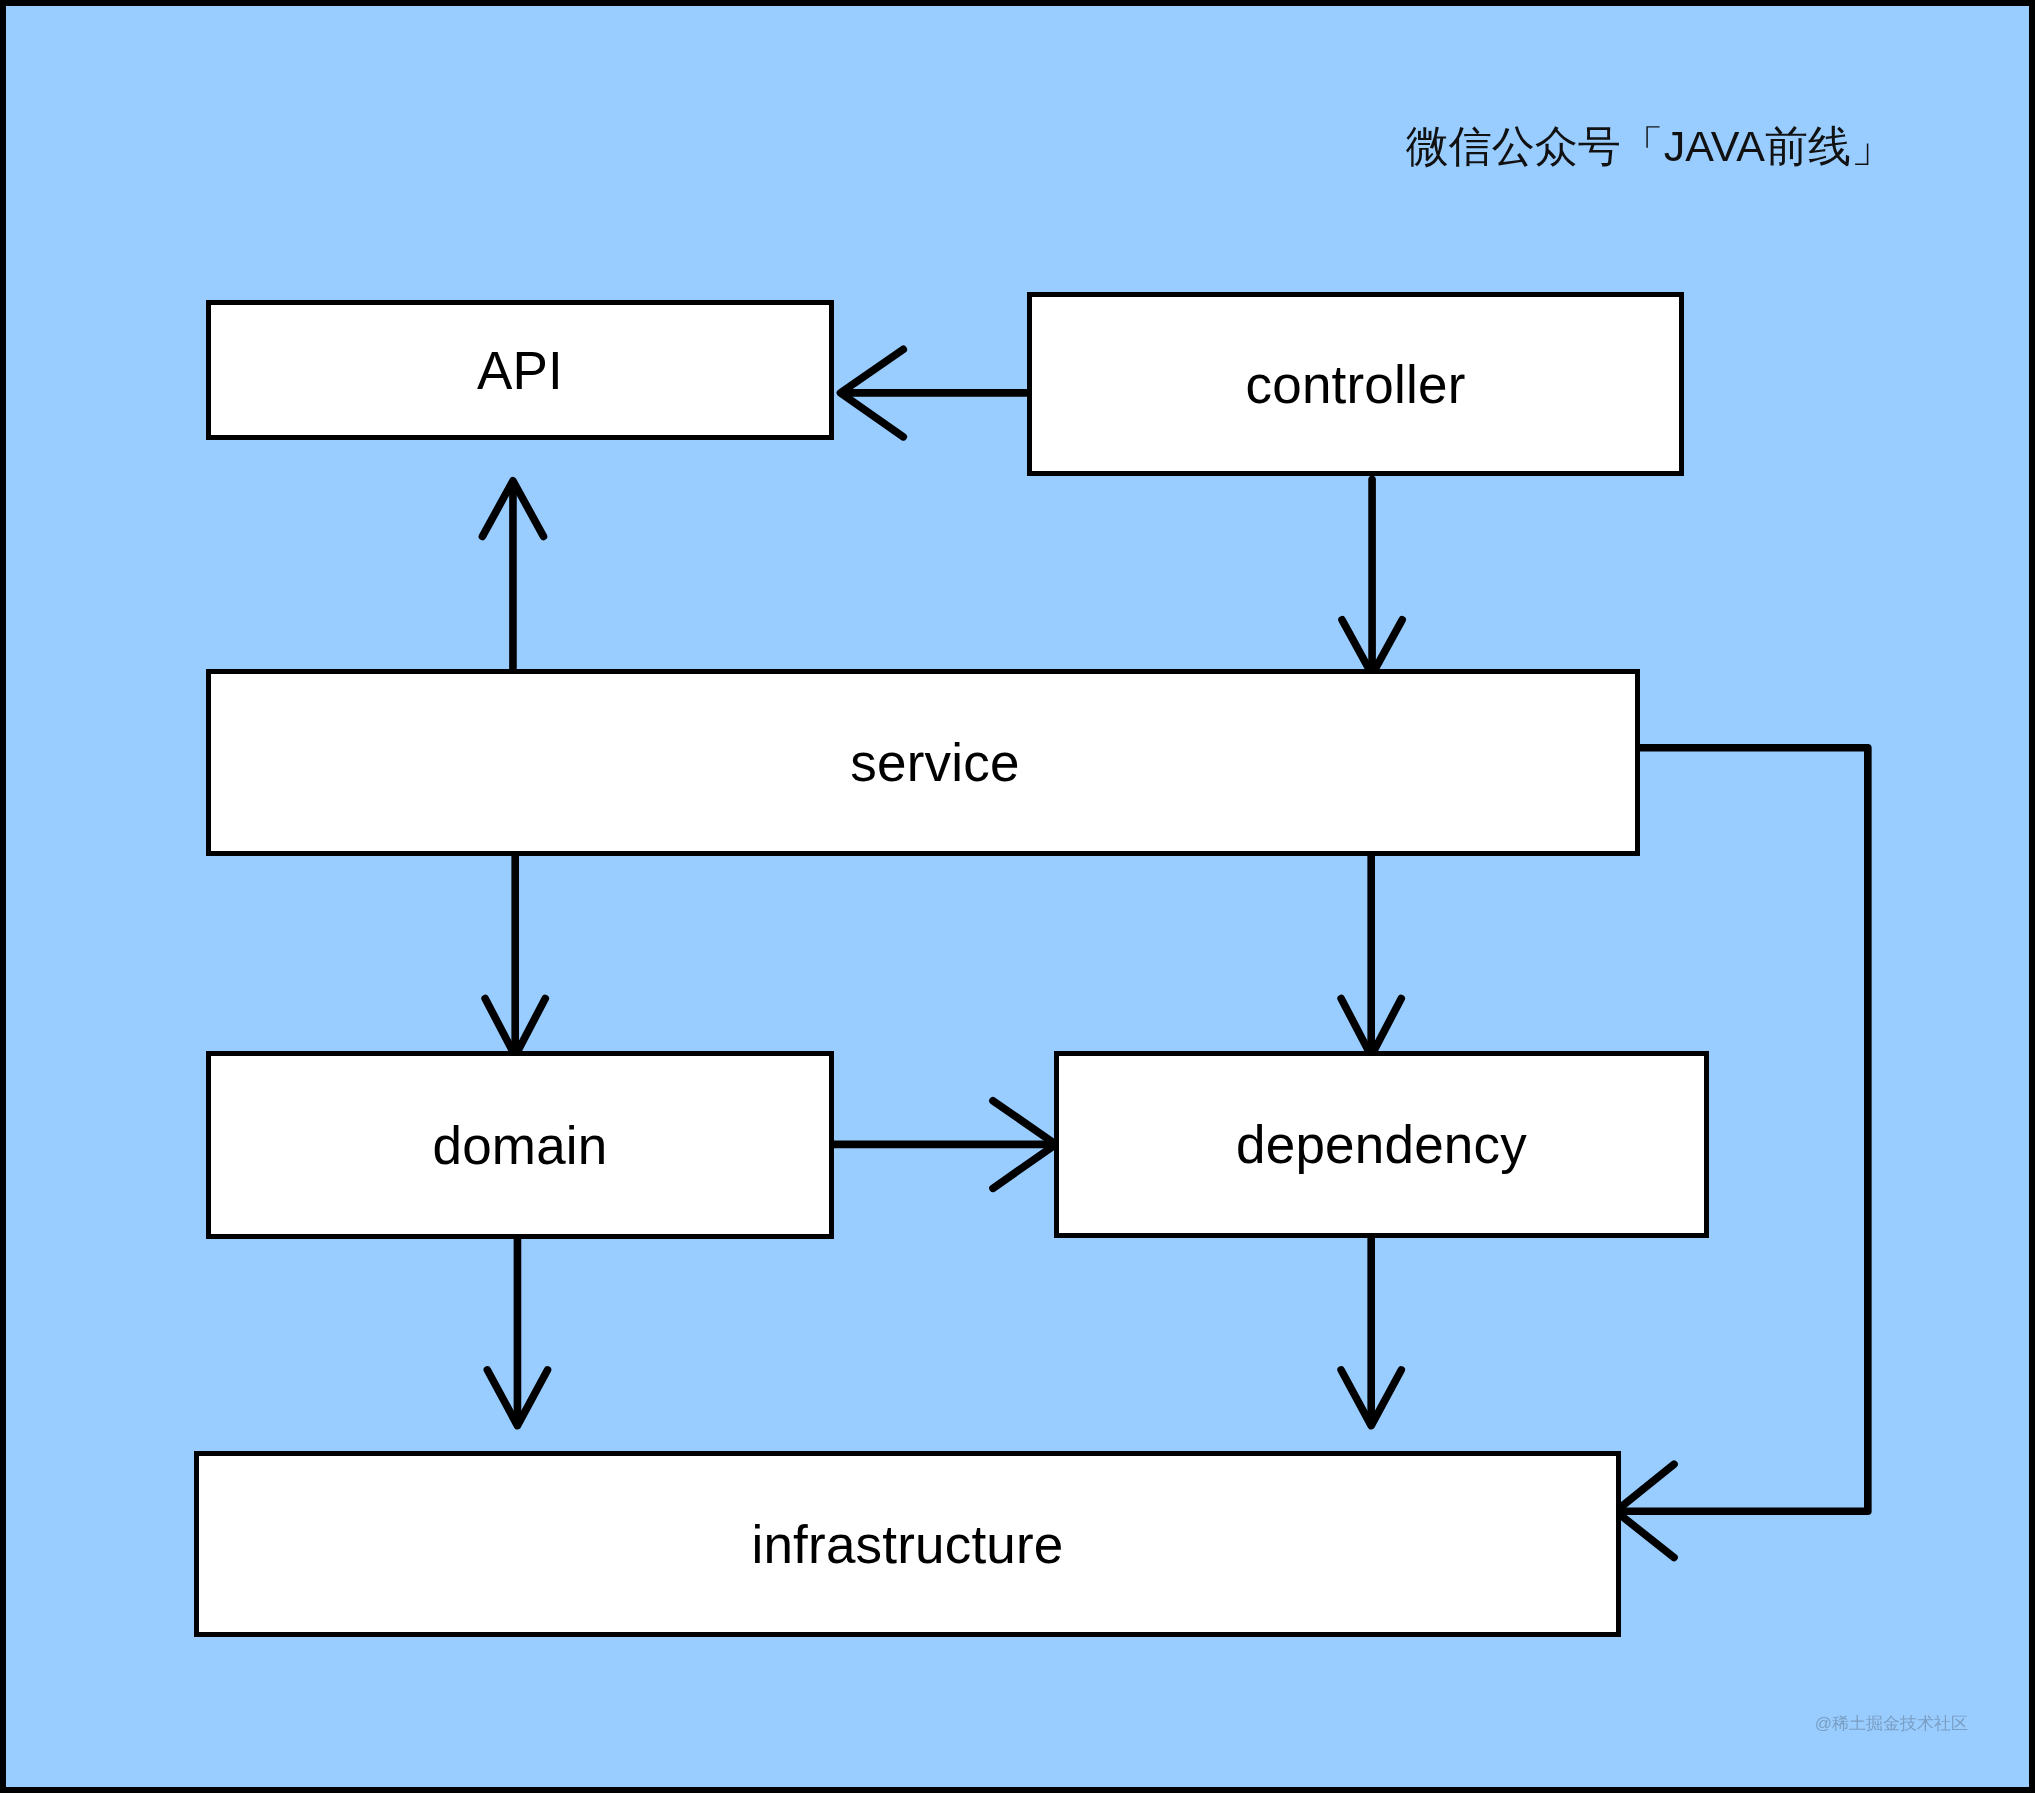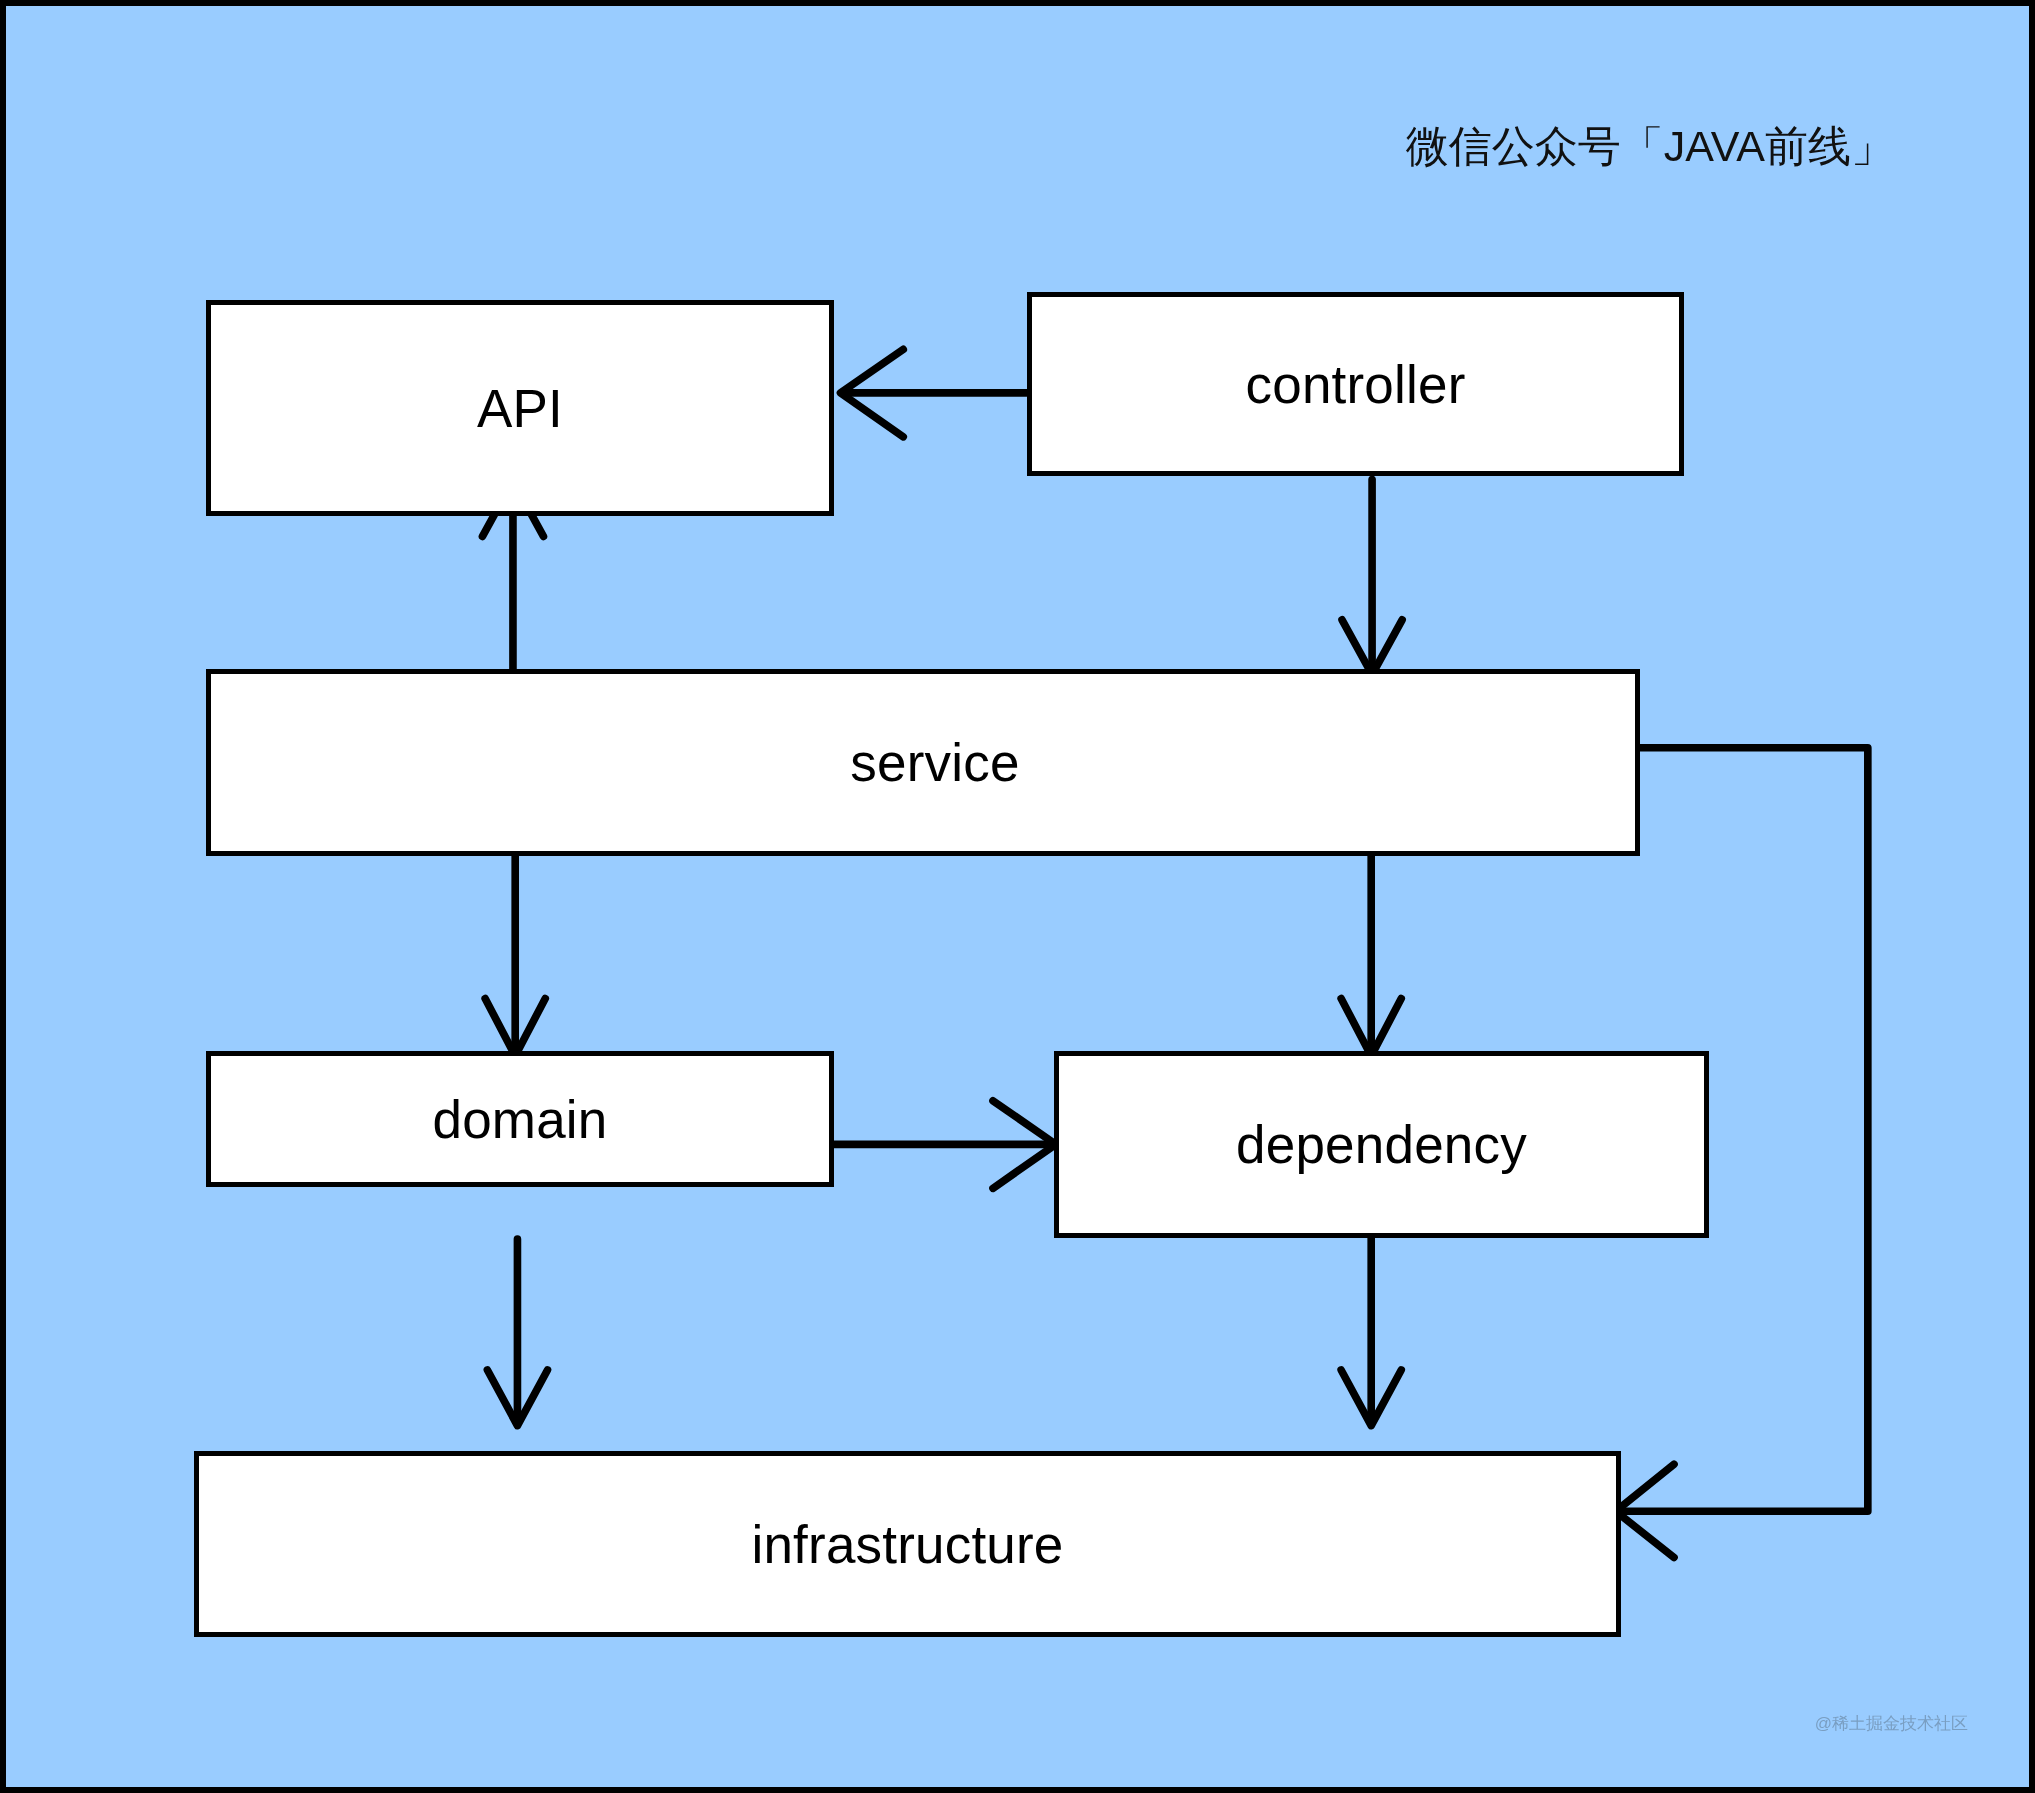--- a/index.html
+++ b/index.html
@@ -58,24 +58,24 @@
     right: 61px;
     bottom: 52px;
     font-family: "Liberation Sans", sans-serif;
     font-size: 17px;
     color: #6f8fae;
     white-space: nowrap;
     opacity: 0.75;
     z-index: 4;
   }
   
-  #box-api          { left: 200px;  top: 294px;  width: 628px; height: 216px; }
+  #box-api          { left: 200px;  top: 294px;  width: 628px; height: 140px; }
   #box-controller   { left: 1021px; top: 286px;  width: 657px; height: 184px; }
   #box-service      { left: 200px;  top: 663px; width: 1434px; height: 187px; padding-left: 24px; }
-  #box-domain       { left: 200px;  top: 1045px; width: 628px; height: 136px; }
+  #box-domain       { left: 200px;  top: 1045px; width: 628px; height: 188px; }
   #box-dependency   { left: 1048px; top: 1045px; width: 655px; height: 187px; }
   #box-infrastructure { left: 188px; top: 1413px; width: 1427px; height: 186px; margin-top: 32px; }
 </style>
 </head>
 <body>
 
 <div id="canvas">
 
   <svg id="svg-layer" viewBox="0 0 4536 3996" xmlns="http://www.w3.org/2000/svg">
 

